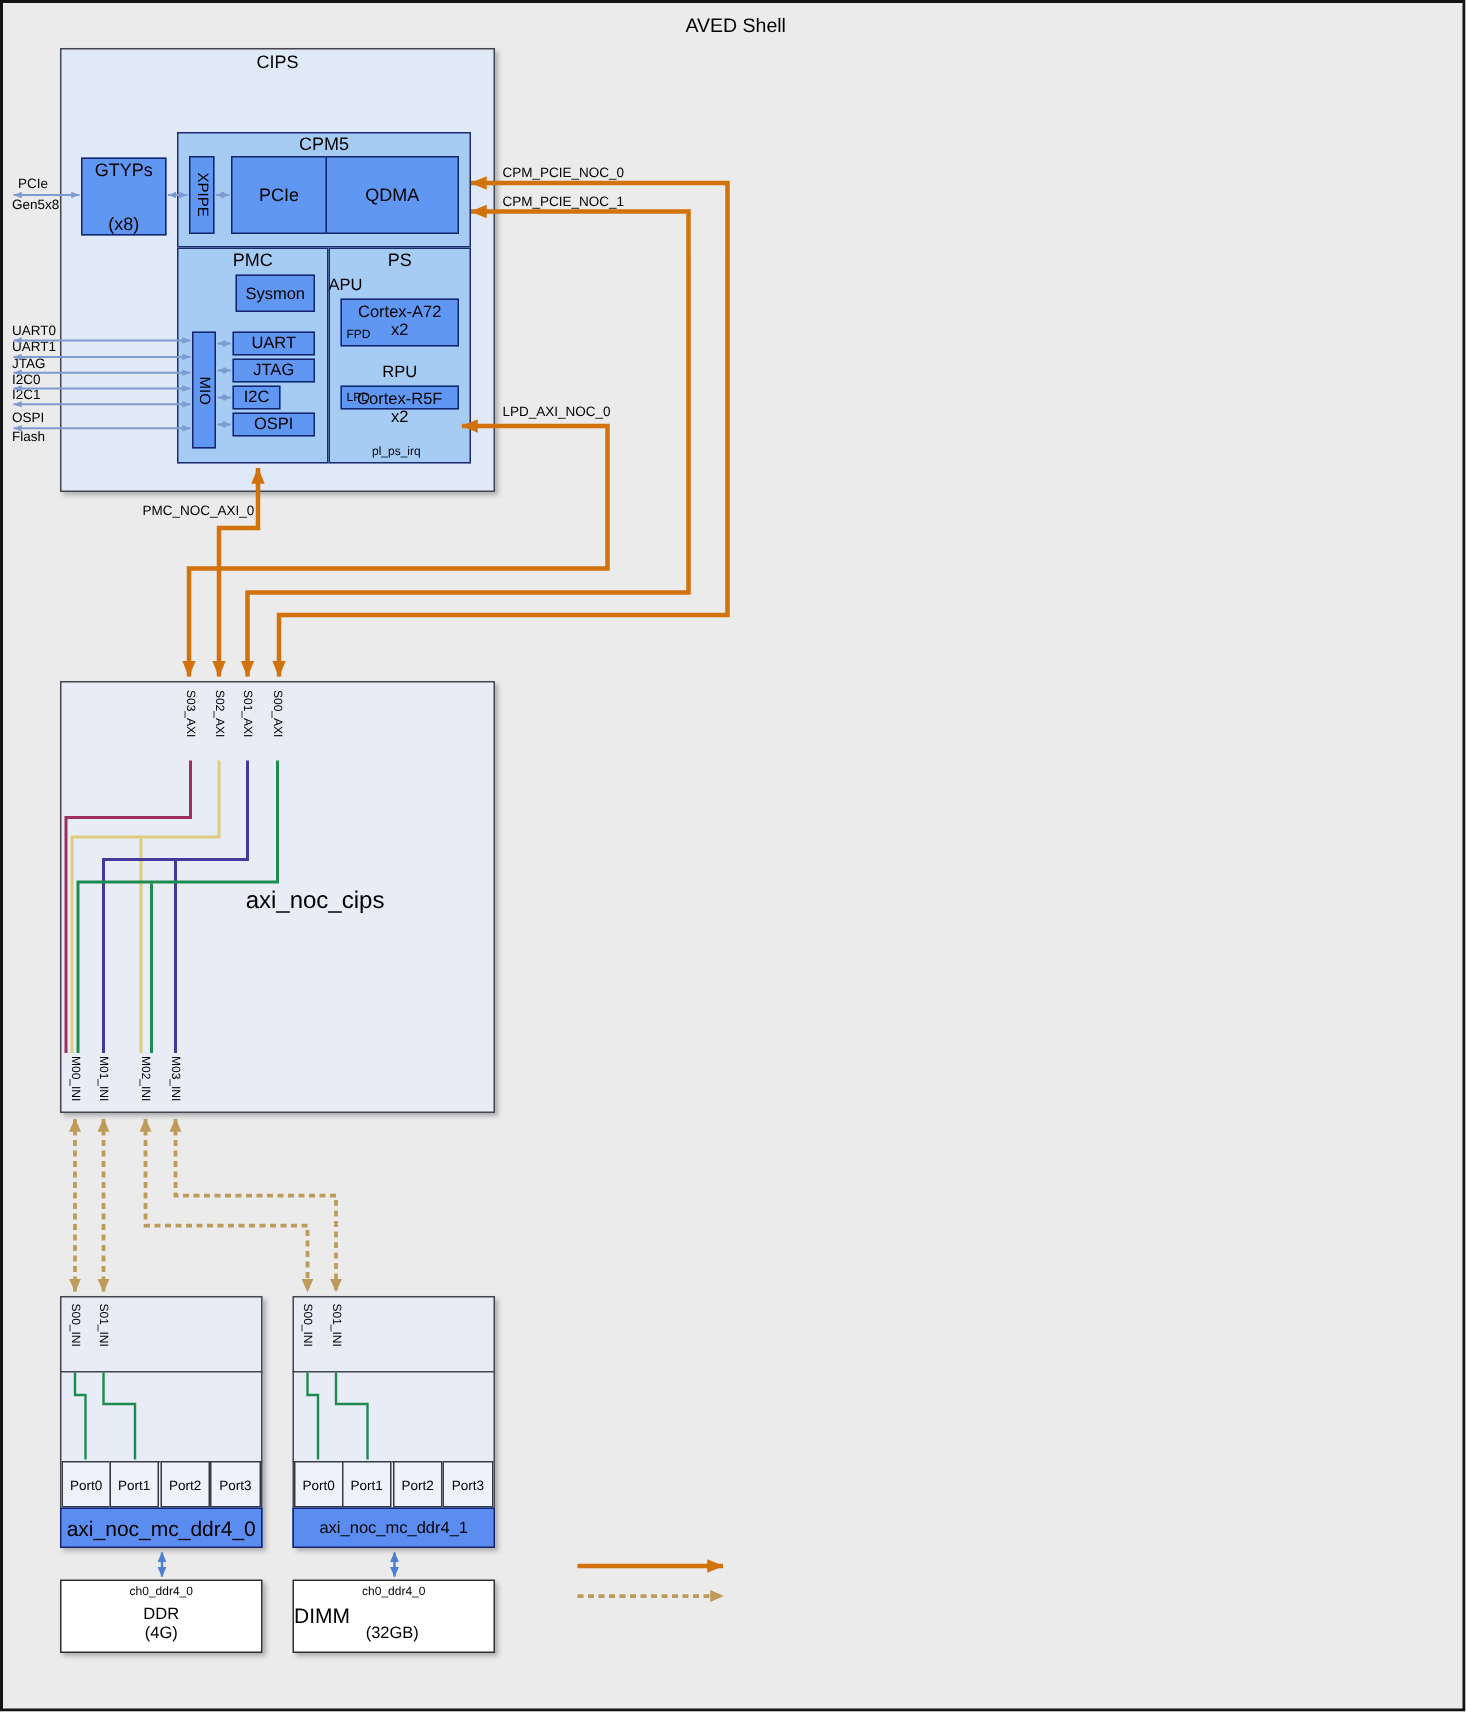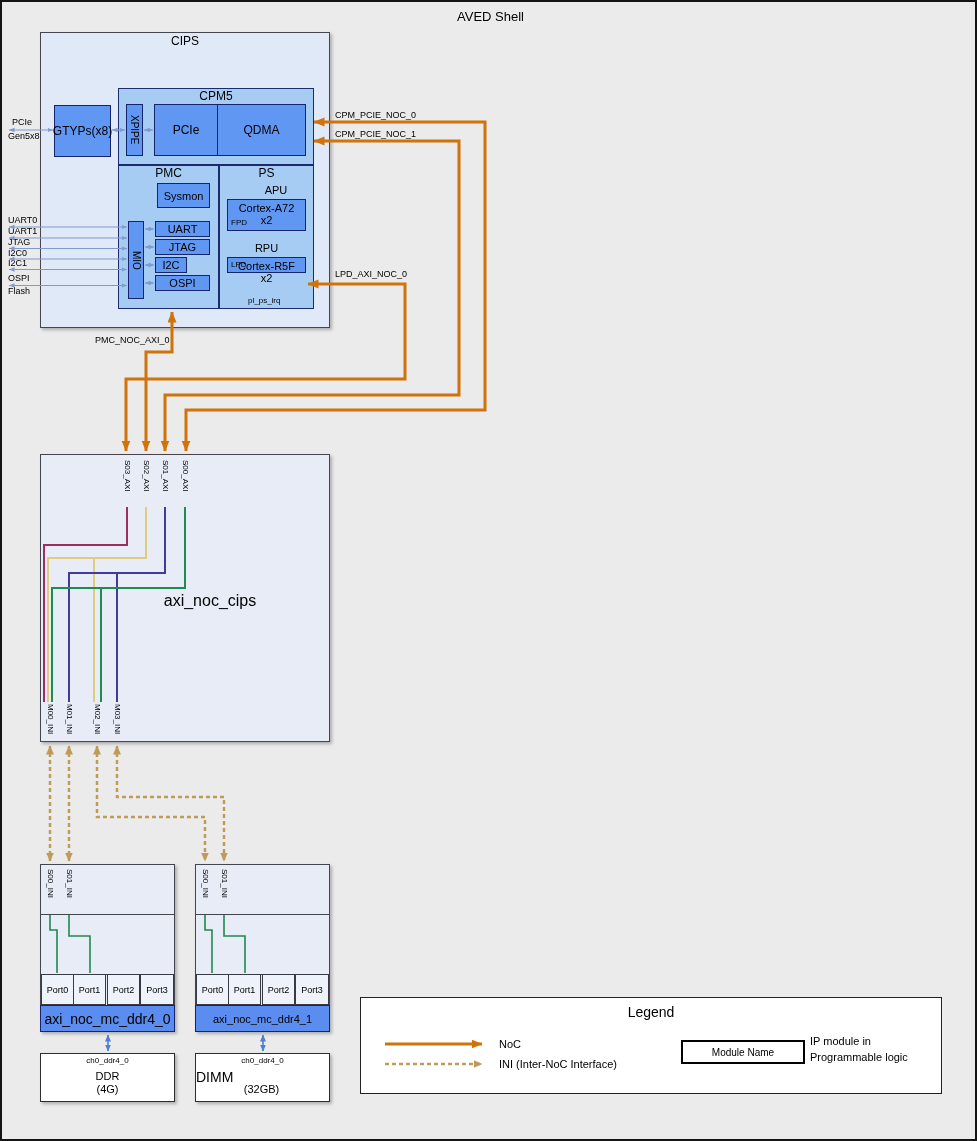--- a/index.html
+++ b/index.html
@@ -1,21 +1,21 @@
 <!DOCTYPE html>
 <html><head>
 <meta charset="utf-8">
 <style>
   html,body{margin:0;padding:0;background:#ffffff;}
   .canvas{position:relative;width:977px;height:1141px;background:#ebebeb;border:2px solid #141414;
           box-sizing:border-box;font-family:"Liberation Sans",sans-serif;color:#000;overflow:hidden;}
   .abs{position:absolute;}
   .lbl{position:absolute;white-space:nowrap;line-height:1.1;}
   .c{display:flex;align-items:center;justify-content:center;text-align:center;}
-  .col{display:flex;flex-direction:row;align-items:center;justify-content:center;text-align:center;}
+  .col{display:flex;flex-direction:column;align-items:center;justify-content:space-between;text-align:center;}
   .blk{position:absolute;background:#e7ecf7;border:1px solid #45454e;box-shadow:2px 2px 3px rgba(60,60,70,.35);box-sizing:border-box;}
   .cipsbg{background:#e0e9f7;}
   .sub{position:absolute;background:#a6ccf4;border:1px solid #1c2b6e;box-sizing:border-box;}
   .mod{position:absolute;background:#6097f2;border:1px solid #15246b;box-sizing:border-box;}
   .banner{position:absolute;background:#5b8df0;border:1px solid #15246b;box-sizing:border-box;}
   .pcell{position:absolute;background:#eef2fa;border:1px solid #3a3a44;box-sizing:border-box;font-size:9px;}
   .white{position:absolute;background:#ffffff;border:1px solid #2e2e2e;box-shadow:2px 2px 3px rgba(60,60,70,.35);box-sizing:border-box;}
   .vtext{writing-mode:vertical-rl;}
   .divider{position:absolute;border-top:1px solid #45454e;height:0;}
   svg{position:absolute;left:0;top:0;}
@@ -63,21 +63,21 @@
   </div>
   <div class="mod c" style="left:153px;top:255px;width:32px;height:16px;font-size:11px">
     <span>I2C</span>
   </div>
   <div class="mod c" style="left:153px;top:273px;width:55px;height:16px;font-size:11px">
     <span>OSPI</span>
   </div>
 
   <div class="sub" style="left:217px;top:163px;width:95px;height:144px"></div>
   <div class="lbl" style="left:217px;top:165px;width:95px;text-align:center;font-size:12px">PS</div>
-  <div class="lbl" style="left:227px;top:182px;width:94px;text-align:center;font-size:11px">APU</div>
+  <div class="lbl" style="left:217px;top:182px;width:94px;text-align:left;font-size:11px">APU</div>
   <div class="mod" style="left:225px;top:197px;width:79px;height:32px;font-size:11px">
     <div style="text-align:center;margin-top:2px">Cortex-A72</div>
     <div style="text-align:center">x2</div>
     <div class="lbl" style="left:3px;bottom:2px;font-size:8px">FPD</div>
   </div>
   <div class="lbl" style="left:217px;top:240px;width:95px;text-align:center;font-size:11px">RPU</div>
   <div class="mod" style="left:225px;top:255px;width:79px;height:16px;font-size:11px">
     <div style="text-align:center;margin-top:2px">Cortex-R5F</div>
     <div style="text-align:center">x2</div>
     <div class="lbl" style="left:3px;bottom:2px;font-size:8px">LPD</div>
@@ -156,30 +156,20 @@
     <div class="lbl" style="left:0;top:3px;width:133px;text-align:center;font-size:8px">ch0_ddr4_0</div>
     <div class="lbl" style="left:0;top:16px;width:133px;text-align:center;font-size:11px">DDR</div>
     <div class="lbl" style="left:0;top:29px;width:133px;text-align:center;font-size:11px">(4G)</div>
   </div>
   <div class="white" style="left:193px;top:1051px;width:135px;height:49px">
     <div class="lbl" style="left:0;top:3px;width:133px;text-align:center;font-size:8px">ch0_ddr4_0</div>
     <div class="lbl" style="left:0;top:16px;width:133px;text-align:left;font-size:14px">DIMM</div>
     <div class="lbl" style="left:0;top:29px;width:131px;text-align:center;font-size:11px">(32GB)</div>
   </div>
 
-  <div class="white" style="left:358px;top:995px;width:582px;height:97px;box-shadow:none;border-color:#222">
-    <div class="lbl" style="left:0;top:7px;width:580px;text-align:center;font-size:14px">Legend</div>
-    <div class="lbl" style="left:138px;top:40px;font-size:11px">NoC</div>
-    <div class="lbl" style="left:138px;top:60px;font-size:11px">INI (Inter-NoC Interface)</div>
-    <div class="abs c" style="left:320px;top:42px;width:120px;height:20px;border:2px solid #000;background:#fff;font-size:10px">
-      <span>Module Name</span>
-    </div>
-    <div class="lbl" style="left:449px;top:37px;font-size:11px">IP module in</div>
-    <div class="lbl" style="left:449px;top:53px;font-size:11px">Programmable logic</div>
-  </div>
 
   <svg width="977" height="1141" viewBox="0 0 977 1141">
     <defs>
       <marker id="mNoc" markerUnits="userSpaceOnUse" markerWidth="13" markerHeight="11" refX="10.5" refY="4.5" orient="auto-start-reverse">
         <path d="M0,0 L11,4.5 L0,9 Z" fill="#d2720b"></path>
       </marker>
       <marker id="mIni" markerUnits="userSpaceOnUse" markerWidth="11" markerHeight="10" refX="8.5" refY="4" orient="auto-start-reverse">
         <path d="M0,0 L9,4 L0,8 Z" fill="#bf9b59"></path>
       </marker>
       <marker id="mBlue" markerUnits="userSpaceOnUse" markerWidth="7" markerHeight="6" refX="5.5" refY="2.2" orient="auto-start-reverse">

